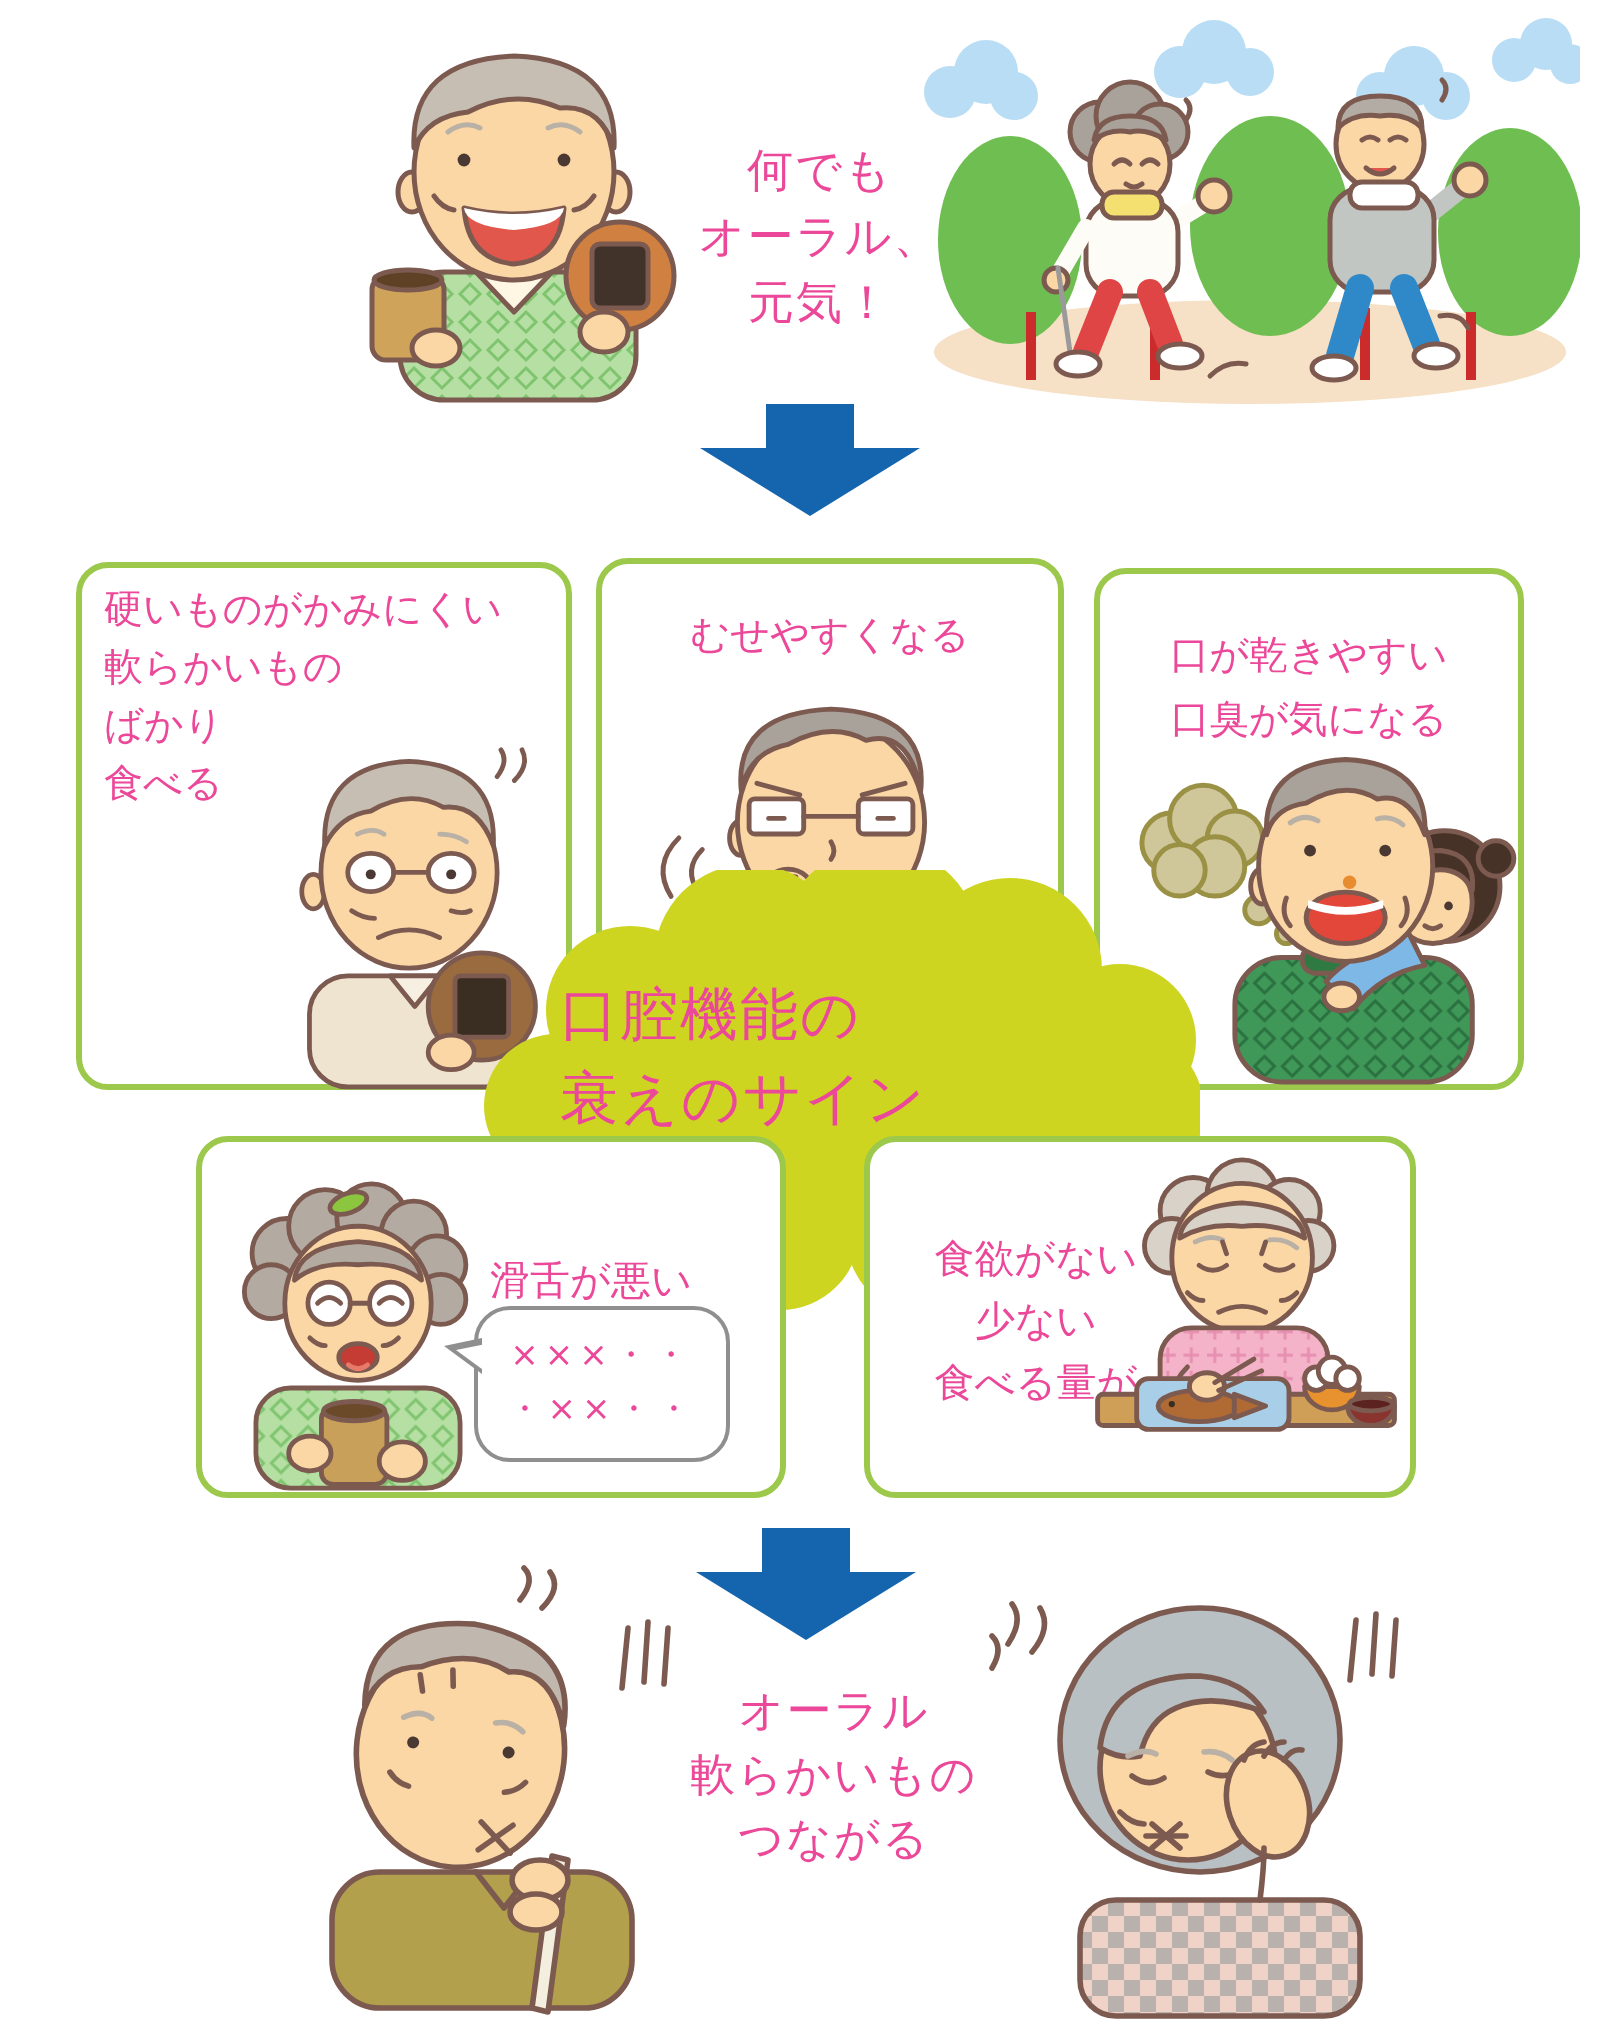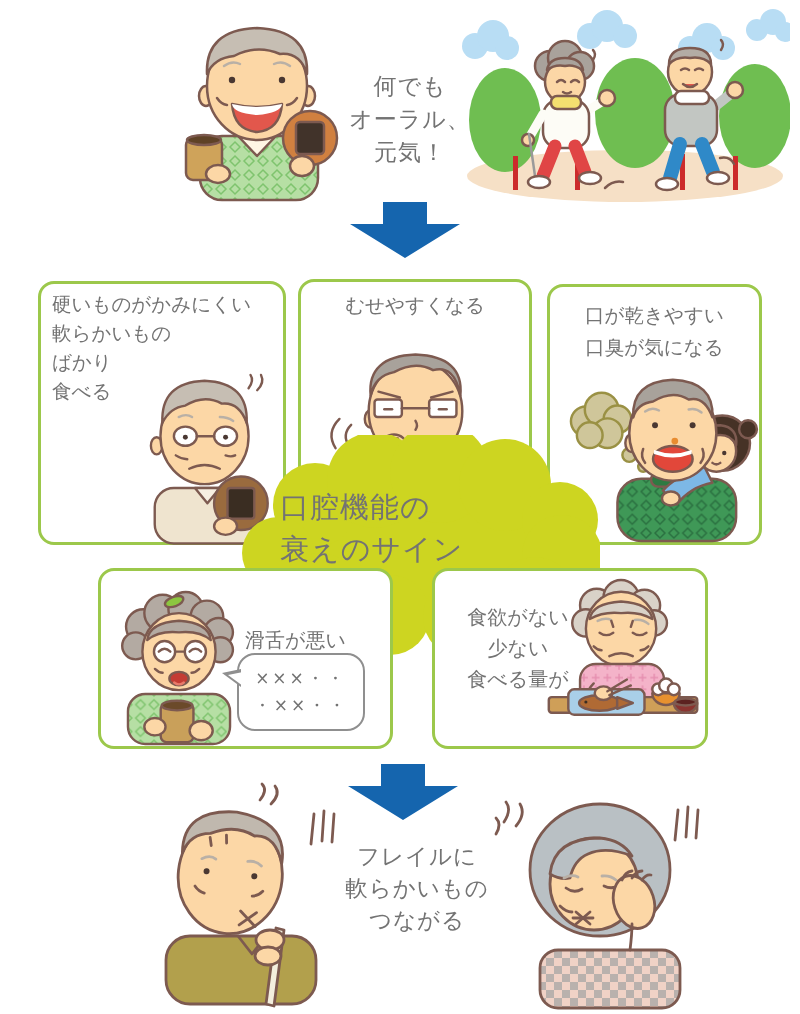--- a/index.html
+++ b/index.html
@@ -1,23 +1,23 @@
 <!DOCTYPE html>
 <html lang="ja"><head>
 <meta charset="utf-8">
 <style>
   html,body{margin:0;padding:0;background:#fff;}
   .canvas{position:relative;width:800px;height:1014px;background:#fff;overflow:hidden;
-          font-family:"DejaVu Sans","Liberation Sans",sans-serif;color:#737373;}
+          font-family:"DejaVu Sans","Liberation Sans",sans-serif;color:#ec4899;}
   .abs{position:absolute;}
   .caption{text-align:center;font-size:23px;line-height:33px;letter-spacing:1px;}
   .sign-box{position:absolute;background:#fff;border:3px solid #9cc84b;border-radius:16px;box-sizing:border-box;}
   .z1{z-index:1}.z2{z-index:2}.z4{z-index:4}.z5{z-index:5}
   .box-text{position:absolute;font-size:19.5px;line-height:29px;z-index:5;}
-  .center-text{text-align:center;}
+  .center-text{text-align:center;margin-top:12px;}
   .cloud-text{position:absolute;z-index:3;text-align:left;font-size:29px;line-height:42px;letter-spacing:1px;}
   .bubble{position:absolute;z-index:6;background:#fff;border:2.5px solid #8f8f8f;border-radius:18px;
           text-align:center;font-size:17px;line-height:27px;letter-spacing:3px;padding-top:10px;box-sizing:border-box;}
   .bubble:before{content:"";position:absolute;left:-17px;top:14px;width:0;height:0;
           border-top:4px solid transparent;border-bottom:14px solid transparent;border-right:19px solid #8f8f8f;}
   .bubble:after{content:"";position:absolute;left:-11px;top:17px;width:0;height:0;
           border-top:3px solid transparent;border-bottom:11px solid transparent;border-right:15px solid #fff;}
   svg{display:block;}
 </style>
 </head>
@@ -391,21 +391,21 @@
       </g>
       <rect x="48" y="158" width="150" height="68" rx="24" fill="#b2a04c"></rect>
       <path d="M120 158 L134 176 L148 158"></path>
       <path d="M158 150 L166 152 L156 228 L148 226 Z" fill="#f3eedd"></path>
       <ellipse cx="152" cy="162" rx="14" ry="10" fill="#fcd7a6"></ellipse>
       <ellipse cx="150" cy="178" rx="13" ry="9" fill="#fcd7a6"></ellipse>
     </g>
   </svg>
 
   <div class="abs caption" style="left:332px;top:840px;width:170px;font-size:22.5px;line-height:32px">
-    <div>フレイルに</div>
+    <div>オーラル</div>
     <div>軟らかいもの</div>
     <div>つながる</div>
   </div>
 
   <svg class="abs" style="left:482px;top:782px" width="230" height="228" viewBox="0 0 230 228">
     <g stroke="#7d5a50" stroke-width="2.8" fill="none" stroke-linecap="round" stroke-linejoin="round">
       <path d="M22 40 q8 -12 2 -20"></path>
         <path d="M34 44 q10 -12 4 -22"></path>
         <path d="M14 52 q6 -10 0 -16"></path>
       <path d="M196 28 L193 58"></path>

